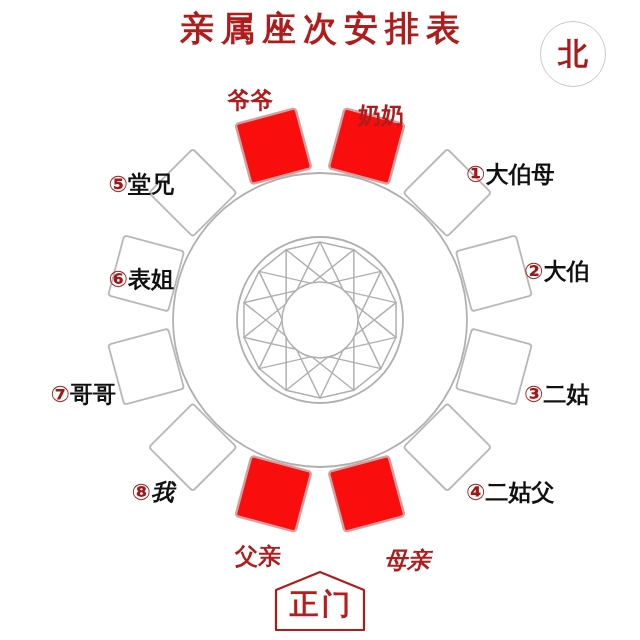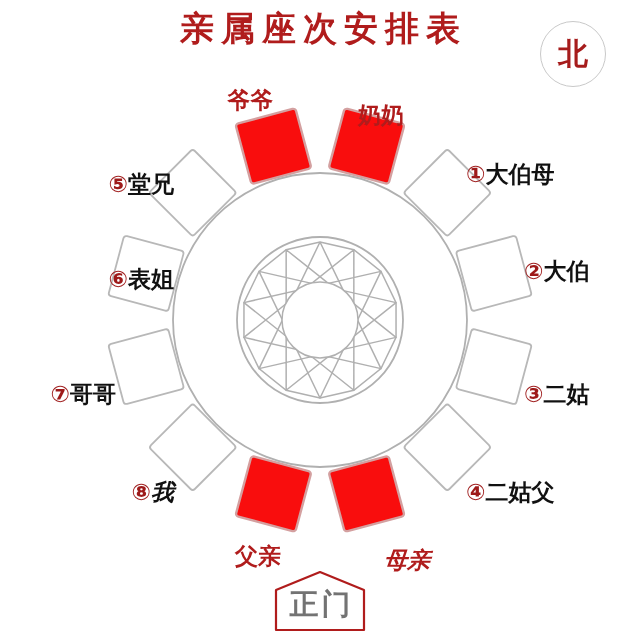--- a/index.html
+++ b/index.html
@@ -101,21 +101,21 @@
   .door-label {
     position: absolute;
     left: 0;
     top: 22px;
     width: 96px;
     text-align: center;
     font-size: 29px;
     font-weight: bold;
     letter-spacing: 3px;
     text-indent: 3px;
-    color: #737373;
+    color: #b91c1c;
     line-height: 1;
   }
 </style>
 </head>
 <body>
 
 <div id="page-root">
 
   <div class="title">亲属座次安排表</div>
 

